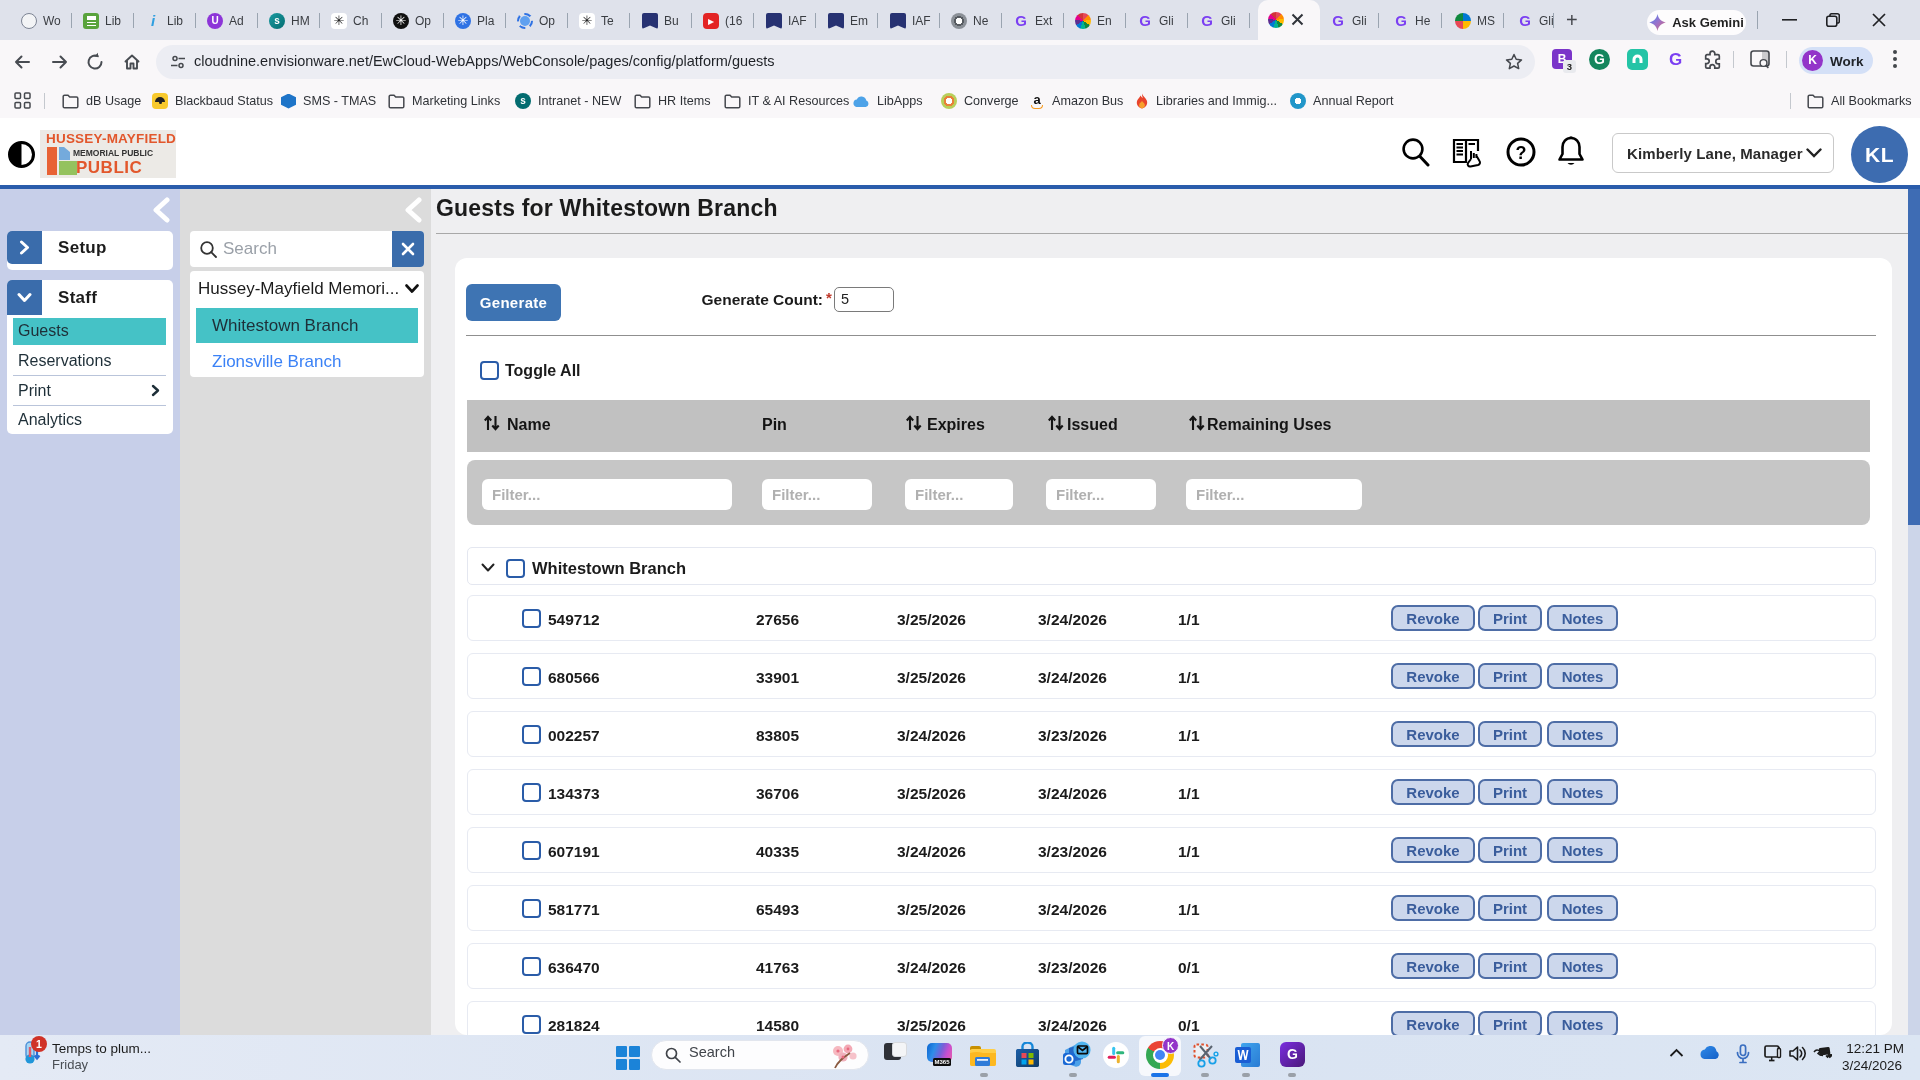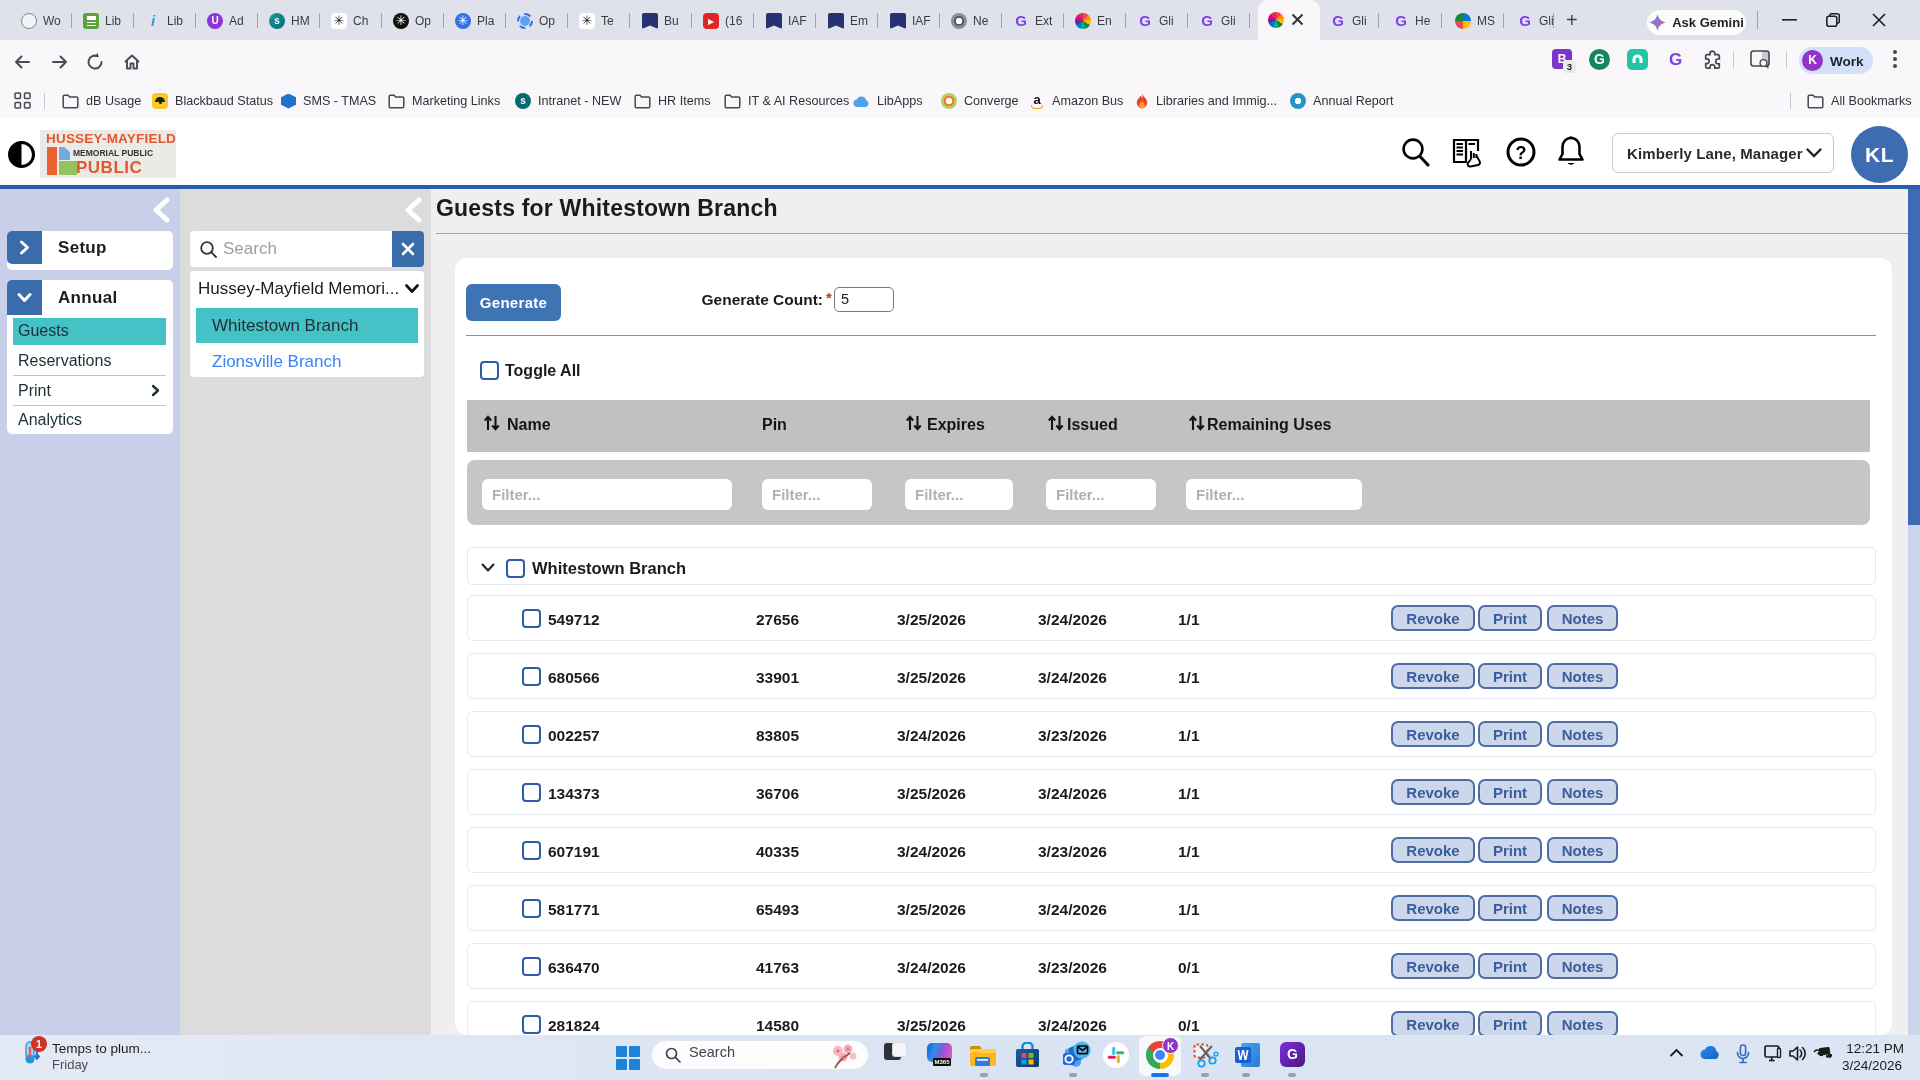--- a/index.html
+++ b/index.html
@@ -159,20 +159,32 @@
   <svg class="abs" style="left:50px;top:12px" width="20" height="20" viewBox="0 0 20 20">
       <path d="M3 10 H16 M10.5 4.5 L16 10 L10.5 15.5" fill="none" stroke="#484c52" stroke-width="2" stroke-linecap="round" stroke-linejoin="round"></path>
     </svg>
   <svg class="abs" style="left:85px;top:12px" width="20" height="20" viewBox="0 0 20 20">
       <path d="M16.5 10 A6.5 6.5 0 1 1 12.8 4.2" fill="none" stroke="#484c52" stroke-width="2" stroke-linecap="round"></path>
       <path d="M13 0.8 L13 4.8 L9 4.8 Z" fill="#484c52"></path>
     </svg>
   <svg class="abs" style="left:122px;top:12px" width="20" height="20" viewBox="0 0 20 20">
       <path d="M3.5 9.5 L10 3.5 L16.5 9.5 M5 8.5 V16.5 H8.5 V11.5 H11.5 V16.5 H15 V8.5" fill="none" stroke="#484c52" stroke-width="1.9" stroke-linecap="round" stroke-linejoin="round"></path>
     </svg>
+  <div id="urlpill">
+    <svg class="abs" style="left:14px;top:10px" width="16" height="14" viewBox="0 0 16 14">
+        <circle cx="5" cy="3.5" r="2" fill="none" stroke="#46494e" stroke-width="1.5"></circle>
+        <path d="M8.5 3.5 H15" stroke="#46494e" stroke-width="1.5"></path>
+        <circle cx="11" cy="10.5" r="2" fill="none" stroke="#46494e" stroke-width="1.5"></circle>
+        <path d="M1 10.5 H7.5" stroke="#46494e" stroke-width="1.5"></path>
+      </svg>
+    <div class="abs" style="left:38px;top:8px;font-size:14.5px;color:#1f2227;">cloudnine.envisionware.net/EwCloud-WebApps/WebConsole/pages/config/platform/guests</div>
+    <svg class="abs" style="left:1349px;top:8px" width="18" height="18" viewBox="0 0 18 18">
+        <path d="M9 1.5 L11.2 6.3 L16.5 6.9 L12.6 10.4 L13.7 15.6 L9 13 L4.3 15.6 L5.4 10.4 L1.5 6.9 L6.8 6.3 Z" fill="none" stroke="#45484e" stroke-width="1.5" stroke-linejoin="round"></path>
+      </svg>
+  </div>
   <div class="abs" style="left:1552px;top:9px;width:20px;height:20px;background:#7b35c9;border-radius:4px;color:#fff;font-size:12px;font-weight:bold;text-align:center;line-height:20px;">B</div>
   <div class="abs" style="left:1563px;top:20px;width:13px;height:13px;background:#e9eaee;border-radius:3px;color:#232323;font-size:9.5px;font-weight:bold;text-align:center;line-height:13px;">3</div>
   <div class="abs" style="left:1589px;top:9px;width:21px;height:21px;background:#15865d;border-radius:50%;color:#fff;font-size:14px;font-weight:bold;text-align:center;line-height:20px;">G</div>
   <svg class="abs" style="left:1627px;top:9px" width="21" height="21" viewBox="0 0 21 21">
       <rect width="21" height="21" rx="5" fill="#24c4a6"></rect>
       <path d="M5.5 14 V10.5 A5 5 0 0 1 15.5 10.5 V14 H12.5 V10.5 A2 2 0 0 0 8.5 10.5 V14 Z" fill="#fff"></path>
     </svg>
   <div class="abs" style="left:1665px;top:9px;width:21px;height:21px;color:#7b3ff2;font-size:17px;font-weight:bold;text-align:center;line-height:21px;">G</div>
   <svg class="abs" style="left:1702px;top:9px" width="21" height="21" viewBox="0 0 21 21">
       <path d="M8 4.6 a2.4 2.4 0 0 1 4.8 0 V5.6 H16 a1.3 1.3 0 0 1 1.3 1.3 V10 h-1.1 a2.4 2.4 0 0 0 0 4.8 h1.1 v3.1 a1.3 1.3 0 0 1 -1.3 1.3 H12.8 v-1.1 a2.4 2.4 0 0 0 -4.8 0 v1.1 H5 A1.3 1.3 0 0 1 3.7 17.9 V14.6 H4.8 a2.4 2.4 0 0 0 0 -4.8 H3.7 V6.9 A1.3 1.3 0 0 1 5 5.6 H8 Z" fill="none" stroke="#45484e" stroke-width="1.7"></path>
@@ -313,21 +325,21 @@
           </svg>
         </div>
       <div class="abs" style="left:51px;top:7px;font-size:17px;font-weight:bold;color:#1c1c1c;letter-spacing:0.3px;">Setup</div>
     </div>
     <div class="card" style="left:7px;top:91px;width:166px;height:154px;">
       <div class="bluesq" style="left:0;top:0;width:35px;height:35px;border-radius:5px 0 0 0;">
           <svg width="15" height="11" viewBox="0 0 15 11">
             <path d="M2 2.5 L7.5 8.5 L13 2.5" fill="none" stroke="#fff" stroke-width="3" stroke-linecap="round" stroke-linejoin="round"></path>
           </svg>
         </div>
-      <div class="abs" style="left:51px;top:8px;font-size:17px;font-weight:bold;color:#1c1c1c;letter-spacing:0.3px;">Annual</div>
+      <div class="abs" style="left:51px;top:8px;font-size:17px;font-weight:bold;color:#1c1c1c;letter-spacing:0.3px;">Staff</div>
       <div class="teal abs" style="left:6px;top:38px;width:153px;height:27px;"></div>
       <div class="abs" style="left:11px;top:42px;font-size:16px;color:#1e2f38;">Guests</div>
       <div class="abs" style="left:11px;top:72px;font-size:16px;color:#1e2f38;">Reservations</div>
       <div class="abs" style="left:6px;top:95px;width:153px;height:1px;background:#b9c4da;"></div>
       <div class="abs" style="left:11px;top:102px;font-size:16px;color:#1e2f38;">Print</div>
       <svg class="abs" style="left:144px;top:104px" width="9" height="13" viewBox="0 0 9 13">
           <path d="M2 2 L7 6.5 L2 11" fill="none" stroke="#1e2f38" stroke-width="2.4" stroke-linecap="round" stroke-linejoin="round"></path>
         </svg>
       <div class="abs" style="left:6px;top:125px;width:153px;height:1px;background:#b9c4da;"></div>
       <div class="abs" style="left:11px;top:131px;font-size:16px;color:#1e2f38;">Analytics</div>

